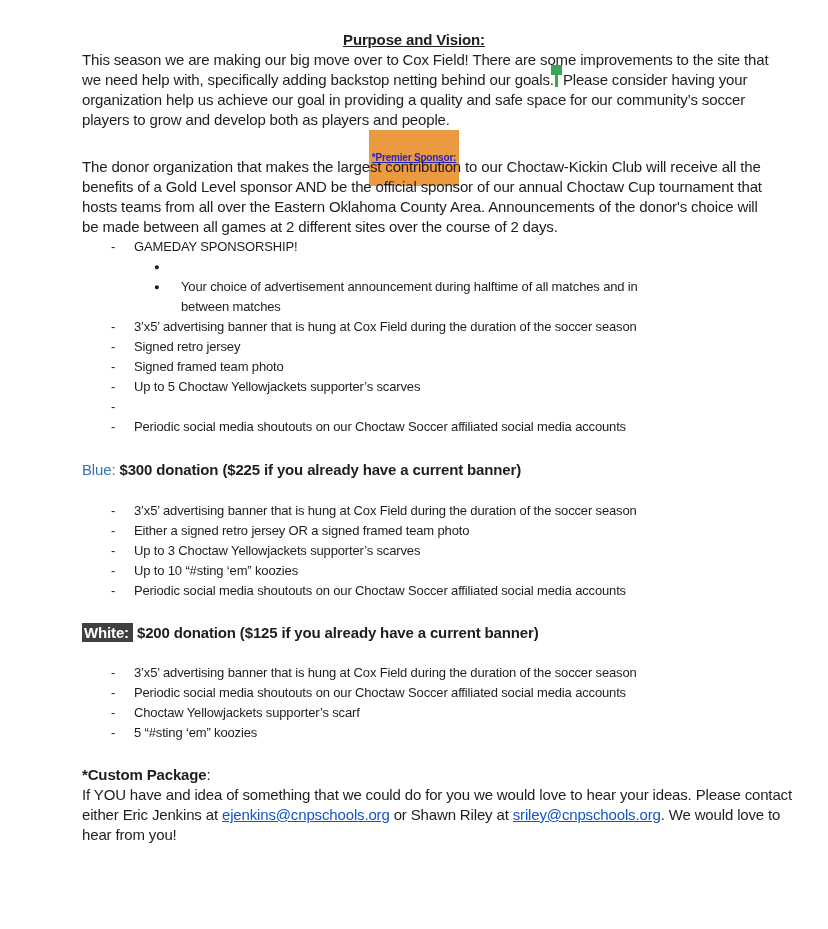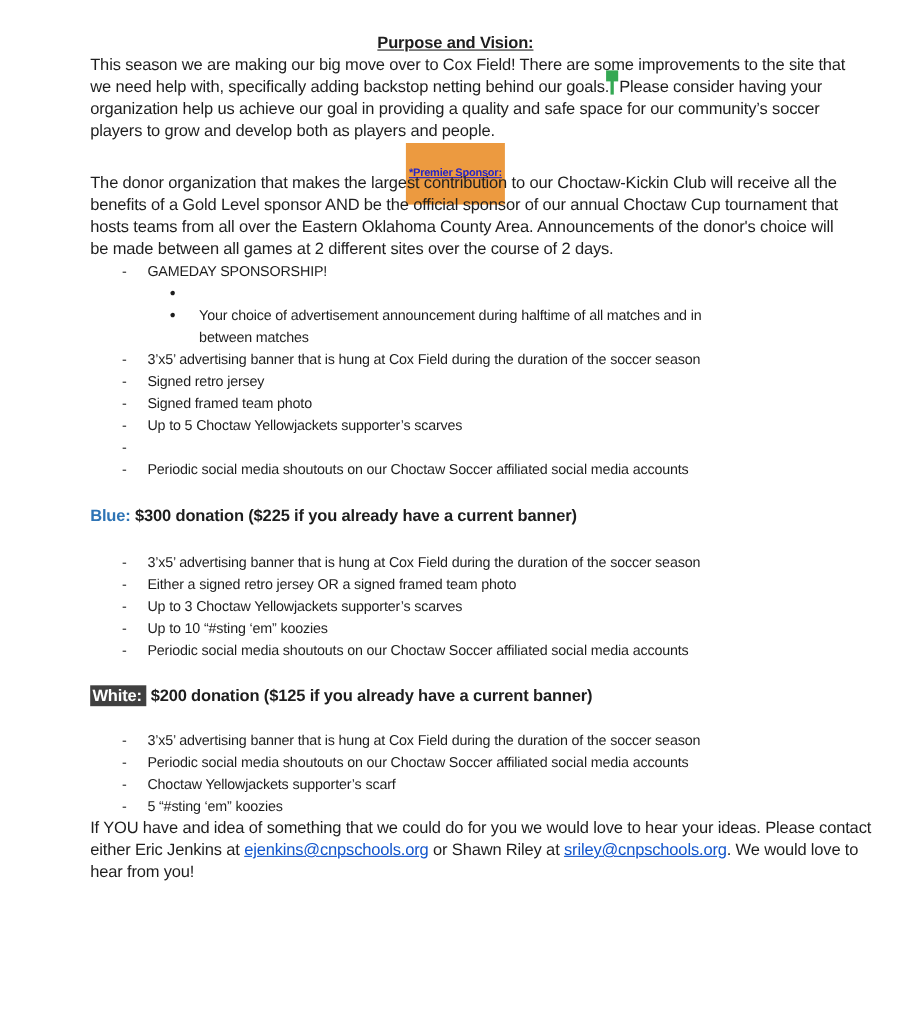--- a/index.html
+++ b/index.html
@@ -22,21 +22,21 @@
   .premier{
     display:inline-block;font-size:10px;font-weight:bold;letter-spacing:-0.2px;
     text-decoration:underline;padding:16px 3px;line-height:24px;
   }
   .premier-para{margin-top:3px;}
 
   .tier-heading{font-weight:bold;margin-top:21px;max-width:740px;}
   .tier-heading.blue-h{margin-top:23px;}
   .tier-heading.white-h{margin-top:22px;}
   .gold-label{font-weight:bold;text-decoration:underline;}
-  .blue-label{font-weight:bold;}
+  .blue-label{font-weight:normal;}
   .white-label{font-weight:bold;padding:1px 4px 1px 2px;}
 
   .list{margin:0;}
   .list.gap21{margin-top:21px;}
   .list.gap20{margin-top:20px;}
   .li{display:flex;max-width:740px;}
   .li .mk{flex:0 0 auto;}
   .li-dash{padding-left:29px;}
   .li-dash .mk{width:23px;}
   .li-dot{padding-left:72px;}
@@ -155,18 +155,19 @@
     <div class="li li-dash">
         <span class="mk">-</span>
         <span class="pre">Choctaw Yellowjackets supporter’s scarf</span>
       </div>
     <div class="li li-dash">
         <span class="mk">-</span>
         <span class="pre">5 “#sting ‘em” koozies</span>
       </div>
   </div>
 
+  <p class="custom-heading"><span class="b">*Custom Package</span><span>:</span></p>
 
   <p class="para pre custom-para"><span>If YOU have and idea of something that we could do for you we would love to hear your ideas. Please contact
 either Eric Jenkins at </span><a class="link" style="color: rgb(17, 85, 204);">ejenkins@cnpschools.org</a><span> or Shawn Riley at </span><a class="link" style="color: rgb(17, 85, 204);">sriley@cnpschools.org</a><span>. We would love to
 hear from you!</span></p>
 
 </div>
 
 </body></html>

